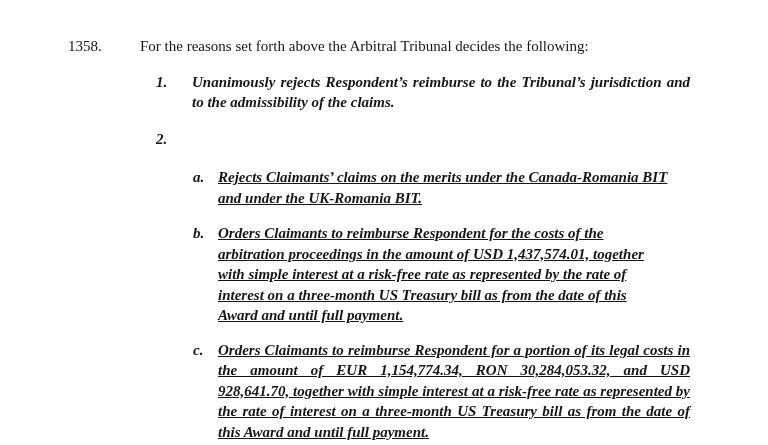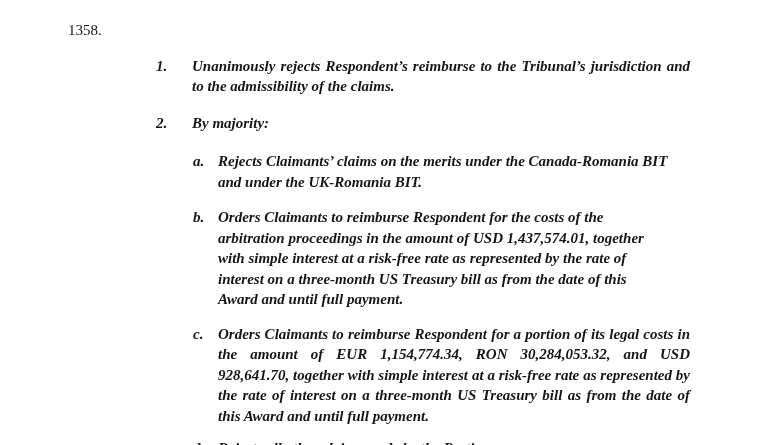--- a/index.html
+++ b/index.html
@@ -9,64 +9,64 @@
     height: 445px;
     background: #ffffff;
     overflow: hidden;
     font-family: "Liberation Serif", "DejaVu Serif", serif;
     color: #161616;
     font-size: 15px;
     line-height: 20.5px;
   }
   .row { display: flex; align-items: flex-start; }
   
-  .intro-row { padding-top: 20px; padding-left: 68px; }
+  .intro-row { padding-top: 36px; padding-left: 68px; }
   .intro-num { flex: 0 0 72px; }
   .intro-text { flex: 0 1 auto; }
   
   .l1-row {
     padding-left: 156px;
     font-weight: bold;
     font-style: italic;
   }
   .l1-num { flex: 0 0 36px; }
   .l1-text { width: 498px; }
   
   .l2-row {
     padding-left: 193px;
     font-weight: bold;
     font-style: italic;
   }
   .l2-letter { flex: 0 0 25px; }
-  .l2-text { width: 472px; }
+  .l2-text { width: 472px; text-decoration: underline; }
   .l2-text.narrow { width: 450px; }
   .justify { text-align: justify; }
   .mt-15 { margin-top: 15px; }
   .mt-16 { margin-top: 16px; }
   .mt-18 { margin-top: 18px; }
   .mt-14 { margin-top: 14px; }
   .mt-12 { margin-top: 12px; }
 </style>
 </head>
 <body>
 
 <div class="page">
 
   <div class="row intro-row">
     <span class="intro-num">1358.</span>
+    <span class="intro-text">For the reasons set forth above the Arbitral Tribunal decides the following:</span>
   </div>
 
   <div class="row l1-row mt-15">
     <span class="l1-num">1.</span>
     <div class="l1-text justify">Unanimously rejects Respondent’s reimburse to the Tribunal’s jurisdiction and to the admissibility of the claims.</div>
   </div>
 
   <div class="row l1-row mt-16">
     <span class="l1-num">2.</span>
-    <div class="l1-text">By majority:</div>
   </div>
 
   <div class="row l2-row mt-18">
     <span class="l2-letter">a.</span>
     <div class="l2-text">Rejects Claimants’ claims on the merits under the Canada-Romania BIT and under the UK-Romania BIT.</div>
   </div>
 
   <div class="row l2-row mt-15">
     <span class="l2-letter">b.</span>
     <div class="l2-text narrow">Orders Claimants to reimburse Respondent for the costs of the arbitration proceedings in the amount of USD 1,437,574.01, together with simple interest at a risk-free rate as represented by the rate of interest on a three-month US Treasury bill as from the date of this Award and until full payment.</div>

